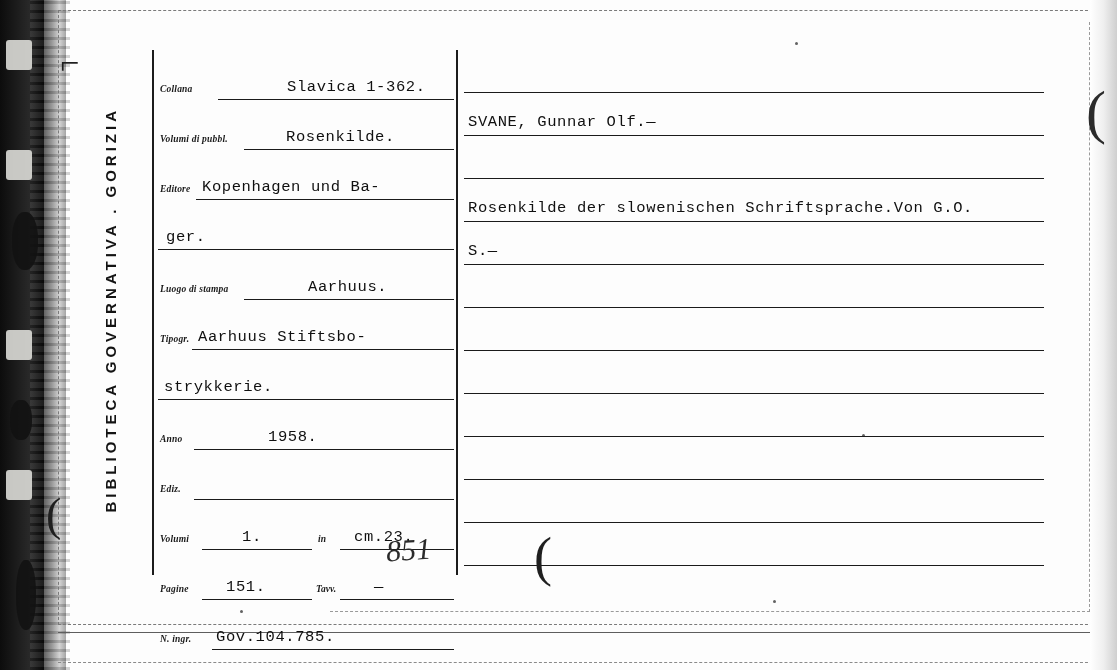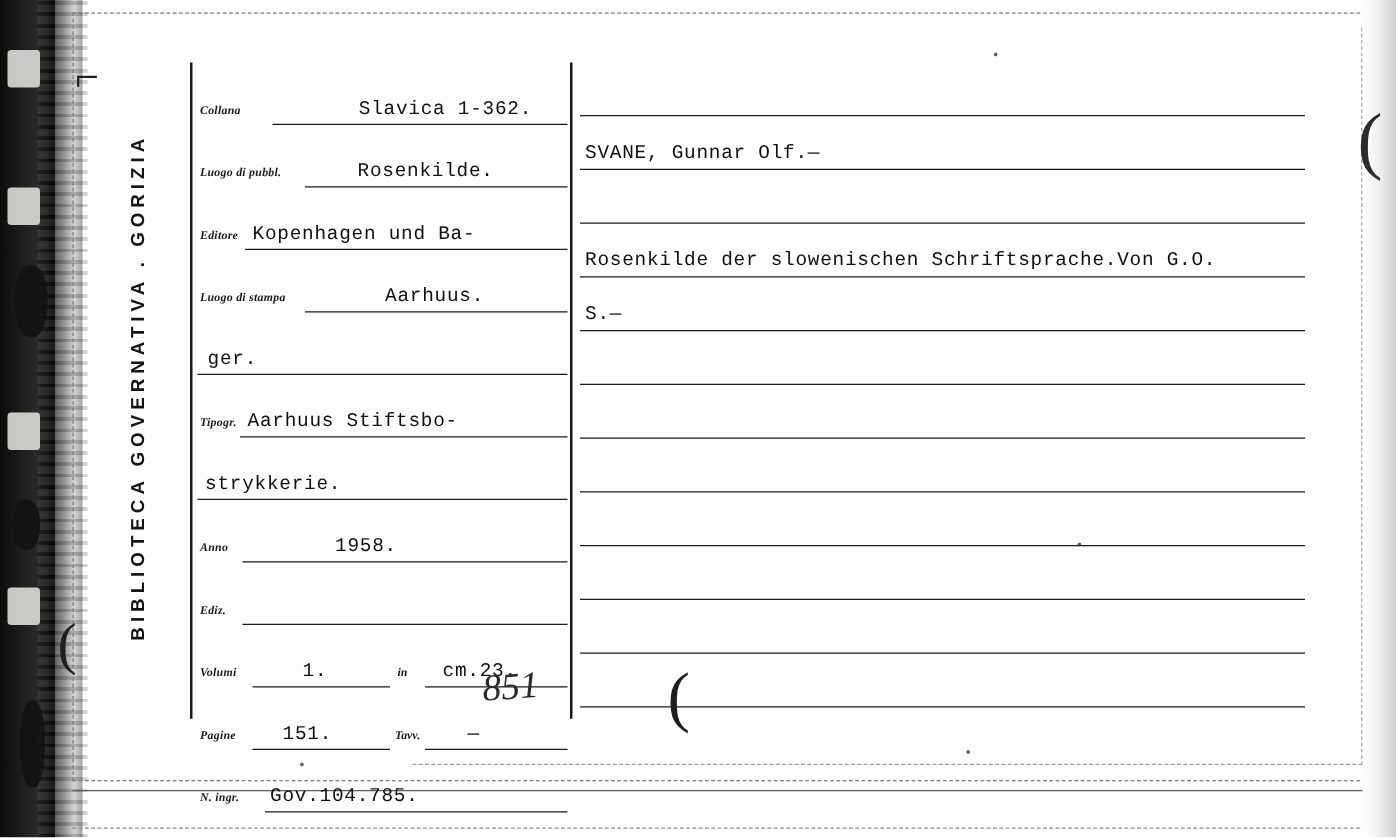--- a/index.html
+++ b/index.html
@@ -310,40 +310,40 @@
 
     <div class="fields">
 
       <div class="frow r-coll">
         <span class="label">Collana</span>
         <span class="line"></span>
         <span class="val">Slavica 1-362.</span>
       </div>
 
       <div class="frow r-luogo">
-        <span class="label">Luogo di pubbl.</span>
+        <span class="label">Volumi di pubbl.</span>
         <span class="line"></span>
         <span class="val">Rosenkilde.</span>
       </div>
 
       <div class="frow r-edit">
         <span class="label">Editore</span>
         <span class="line"></span>
         <span class="val">Kopenhagen und Ba-</span>
       </div>
 
+      <div class="frow r-cont">
+        <span class="line"></span>
+        <span class="val">ger.</span>
+      </div>
+
       <div class="frow r-luogo2">
         <span class="label">Luogo di stampa</span>
         <span class="line"></span>
         <span class="val">Aarhuus.</span>
-      </div>
-
-      <div class="frow r-cont">
-        <span class="line"></span>
-        <span class="val">ger.</span>
       </div>
 
       <div class="frow r-tip">
         <span class="label">Tipogr.</span>
         <span class="line"></span>
         <span class="val">Aarhuus Stiftsbo-</span>
       </div>
 
       <div class="frow r-cont2">
         <span class="line"></span>

